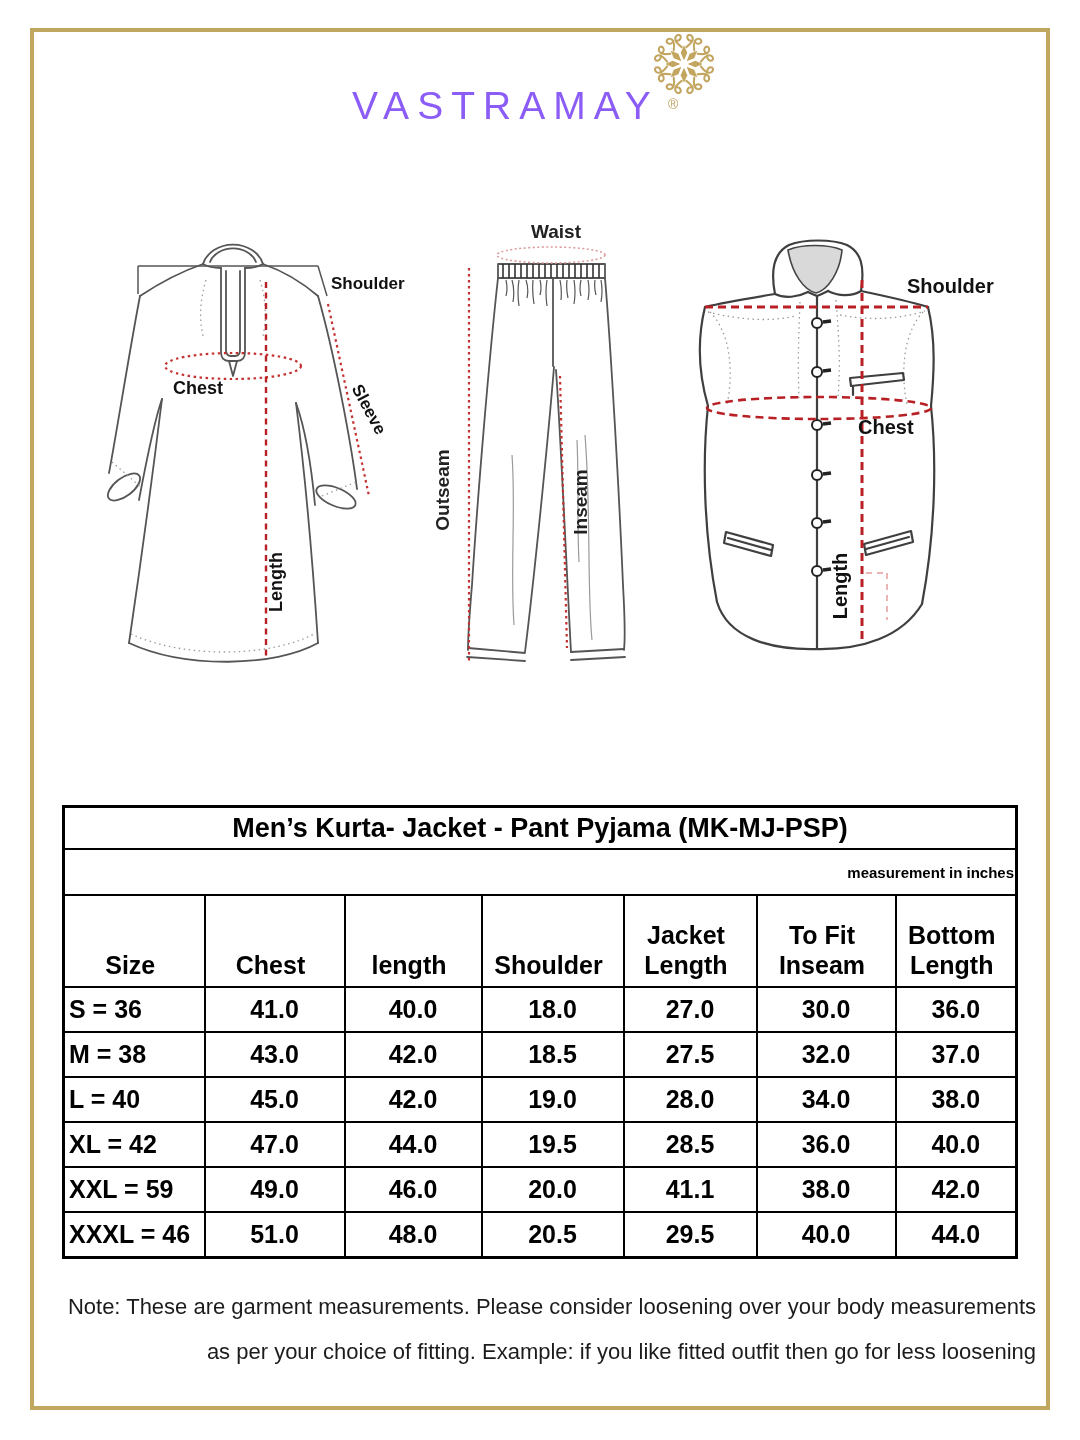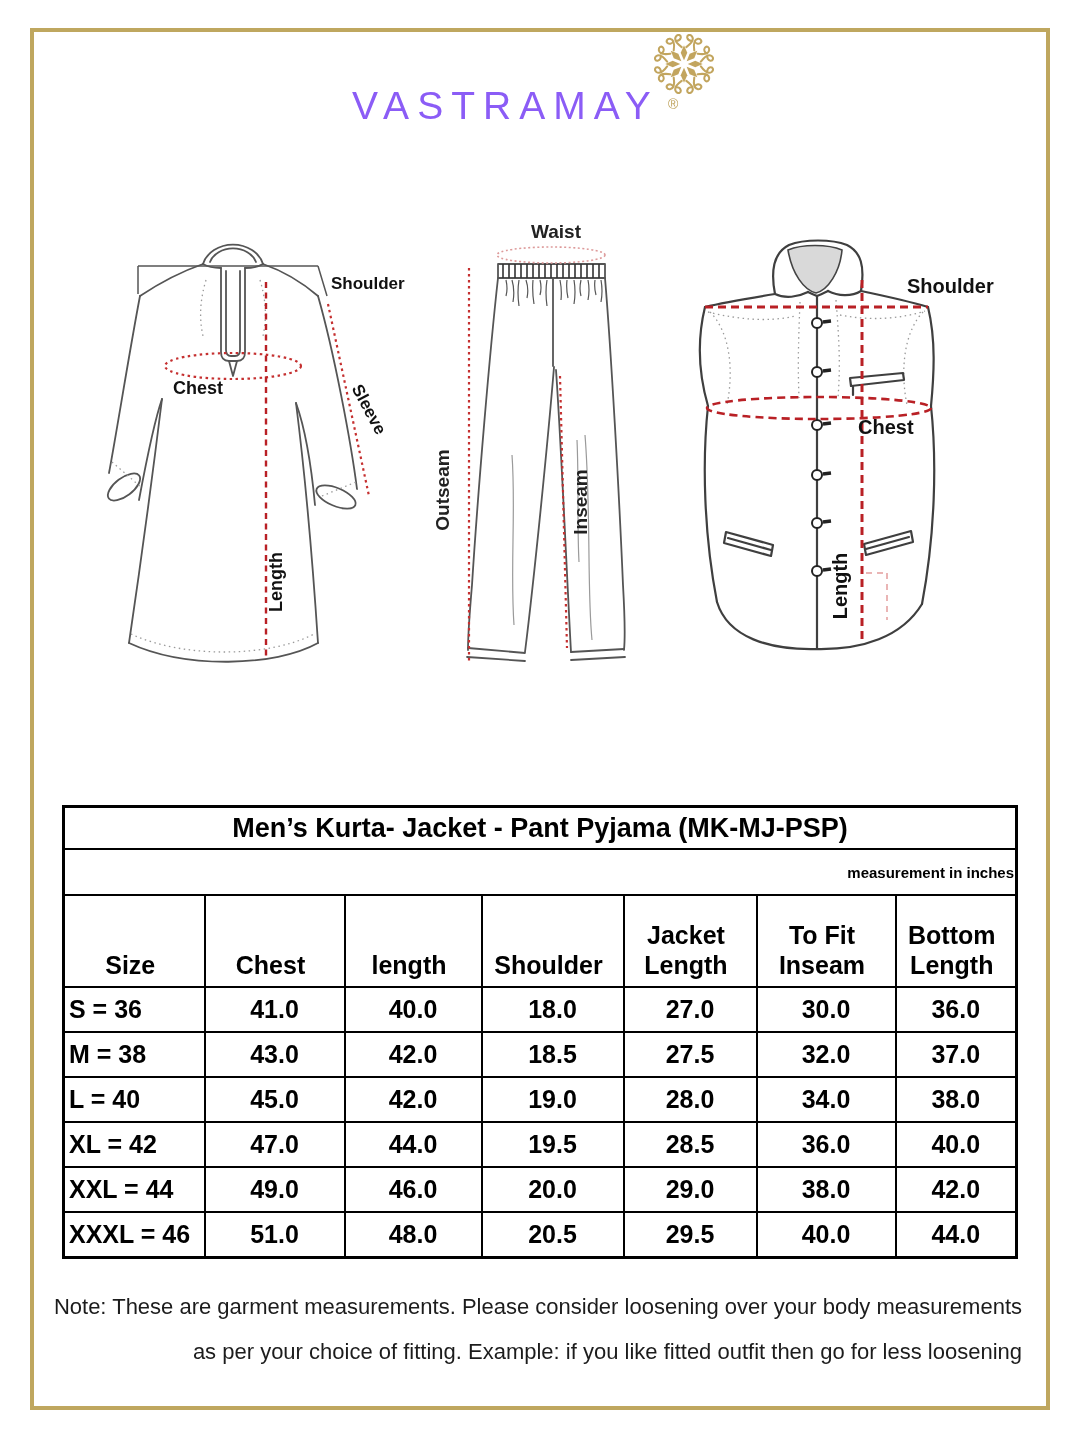--- a/index.html
+++ b/index.html
@@ -47,21 +47,21 @@
   }
   .size-table td,.size-table th{border:2px solid #000;color:#000;overflow:hidden;}
   .t-title{height:38px;font-size:27px;font-weight:bold;text-align:center;}
   .t-sub{height:42px;font-size:15px;font-weight:bold;text-align:right;}
   .t-head th{height:84px;font-size:25px;font-weight:bold;text-align:center;
     vertical-align:bottom;padding:0 10px 6px 2px;line-height:1.2;}
   .t-row td{height:41px;font-size:25px;font-weight:bold;text-align:center;}
   .t-row .c-size{text-align:left;padding-left:4px;}
   
   .note{
-    position:absolute;left:40px;right:58px;top:1284px;text-align:right;
+    position:absolute;left:40px;right:44px;top:1284px;text-align:right;
     font-size:22px;line-height:45px;color:#1c1c1c;
   }
 </style>
 </head>
 <body>
 
 <div>
 
   <div class="gold-frame"></div>
 
@@ -241,25 +241,25 @@
     <tr class="t-row">
       <td class="c-size">XL = 42</td>
       <td>47.0</td>
       <td>44.0</td>
       <td>19.5</td>
       <td>28.5</td>
       <td>36.0</td>
       <td>40.0</td>
     </tr>
     <tr class="t-row">
-      <td class="c-size">XXL = 44</td>
+      <td class="c-size">XXL = 59</td>
       <td>49.0</td>
       <td>46.0</td>
       <td>20.0</td>
-      <td>29.0</td>
+      <td>41.1</td>
       <td>38.0</td>
       <td>42.0</td>
     </tr>
     <tr class="t-row">
       <td class="c-size">XXXL = 46</td>
       <td>51.0</td>
       <td>48.0</td>
       <td>20.5</td>
       <td>29.5</td>
       <td>40.0</td>

